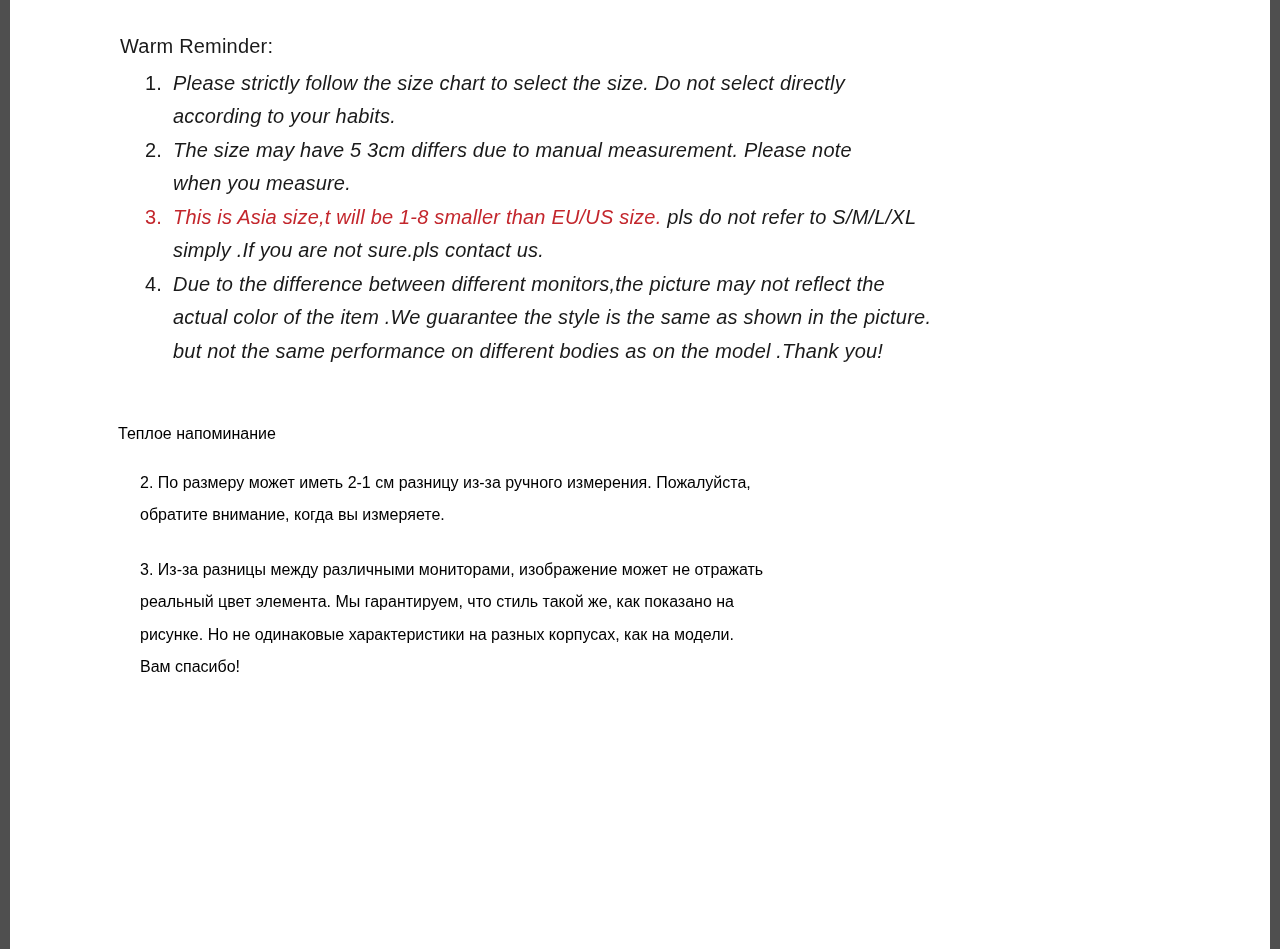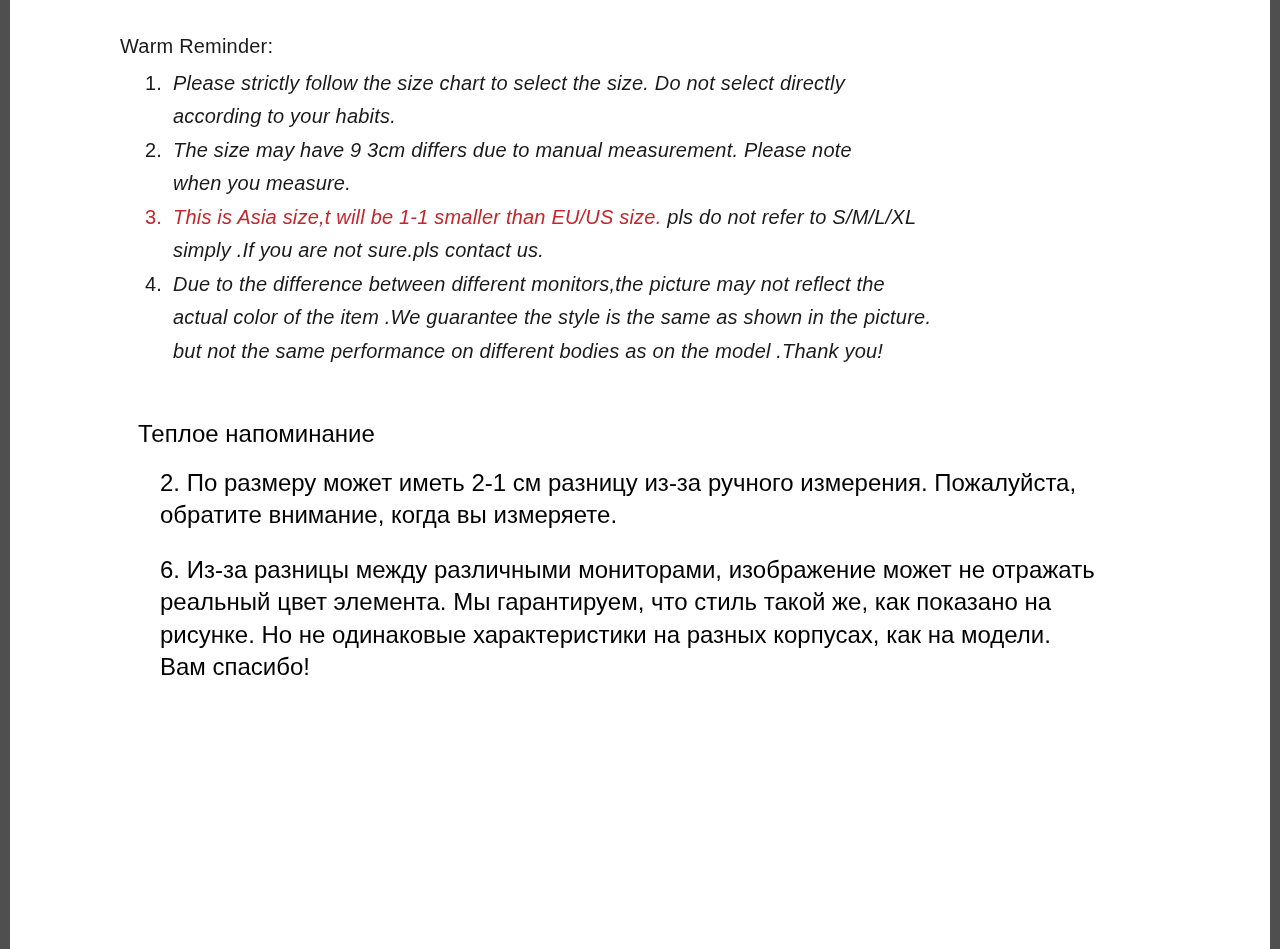--- a/index.html
+++ b/index.html
@@ -53,24 +53,23 @@
     flex: none;
     width: 28px;
   }
   .en-text { flex: 1; font-style: italic; }
   .en-text span { white-space: pre-line; }
 
   .red { color: var(--red, #c3262c); }
 
   
   .ru-section {
-    font-size: 24px;
+    font-size: 16px;
     line-height: 32.5px;
     color: #000000;
-    margin-left: 20px;
   }
   .ru-title {
     margin: 50px 0 16px 0;
   }
   .ru-item {
     margin: 0 0 22px 22px;
   }
   .ru-item span { white-space: pre-line; }
 </style>
 </head>
@@ -84,40 +83,40 @@
   <div class="en-section">
     <div class="en-title">Warm Reminder:</div>
     <ol class="en-list">
       <li class="en-item">
         <span class="en-num">1.</span>
         <span class="en-text"><span class="red"></span><span>Please strictly follow the size chart to select the size. Do not select directly
 according to your habits.</span></span>
       </li>
       <li class="en-item">
         <span class="en-num">2.</span>
-        <span class="en-text"><span class="red"></span><span>The size may have 9 3cm differs due to manual measurement. Please note
+        <span class="en-text"><span class="red"></span><span>The size may have 5 3cm differs due to manual measurement. Please note
 when you measure.</span></span>
       </li>
       <li class="en-item">
         <span class="en-num red">3.</span>
-        <span class="en-text"><span class="red">This is Asia size,t will be 1-1 smaller than EU/US size.</span><span> pls do not refer to S/M/L/XL
+        <span class="en-text"><span class="red">This is Asia size,t will be 1-8 smaller than EU/US size.</span><span> pls do not refer to S/M/L/XL
 simply .If you are not sure.pls contact us.</span></span>
       </li>
       <li class="en-item">
         <span class="en-num">4.</span>
         <span class="en-text"><span class="red"></span><span>Due to the difference between different monitors,the picture may not reflect the
 actual color of the item .We guarantee the style is the same as shown in the picture.
 but not the same performance on different bodies as on the model .Thank you!</span></span>
       </li>
     </ol>
   </div>
 
   <div class="ru-section">
     <div class="ru-title">Теплое напоминание</div>
     <div class="ru-item"><span class="red"></span><span>2. По размеру может иметь 2-1 см разницу из-за ручного измерения. Пожалуйста,
 обратите внимание, когда вы измеряете.</span></div>
-    <div class="ru-item"><span class="red"></span><span>6. Из-за разницы между различными мониторами, изображение может не отражать
+    <div class="ru-item"><span class="red"></span><span>3. Из-за разницы между различными мониторами, изображение может не отражать
 реальный цвет элемента. Мы гарантируем, что стиль такой же, как показано на
 рисунке. Но не одинаковые характеристики на разных корпусах, как на модели.
 Вам спасибо!</span></div>
   </div>
 
 </div>
 
 </body></html>

